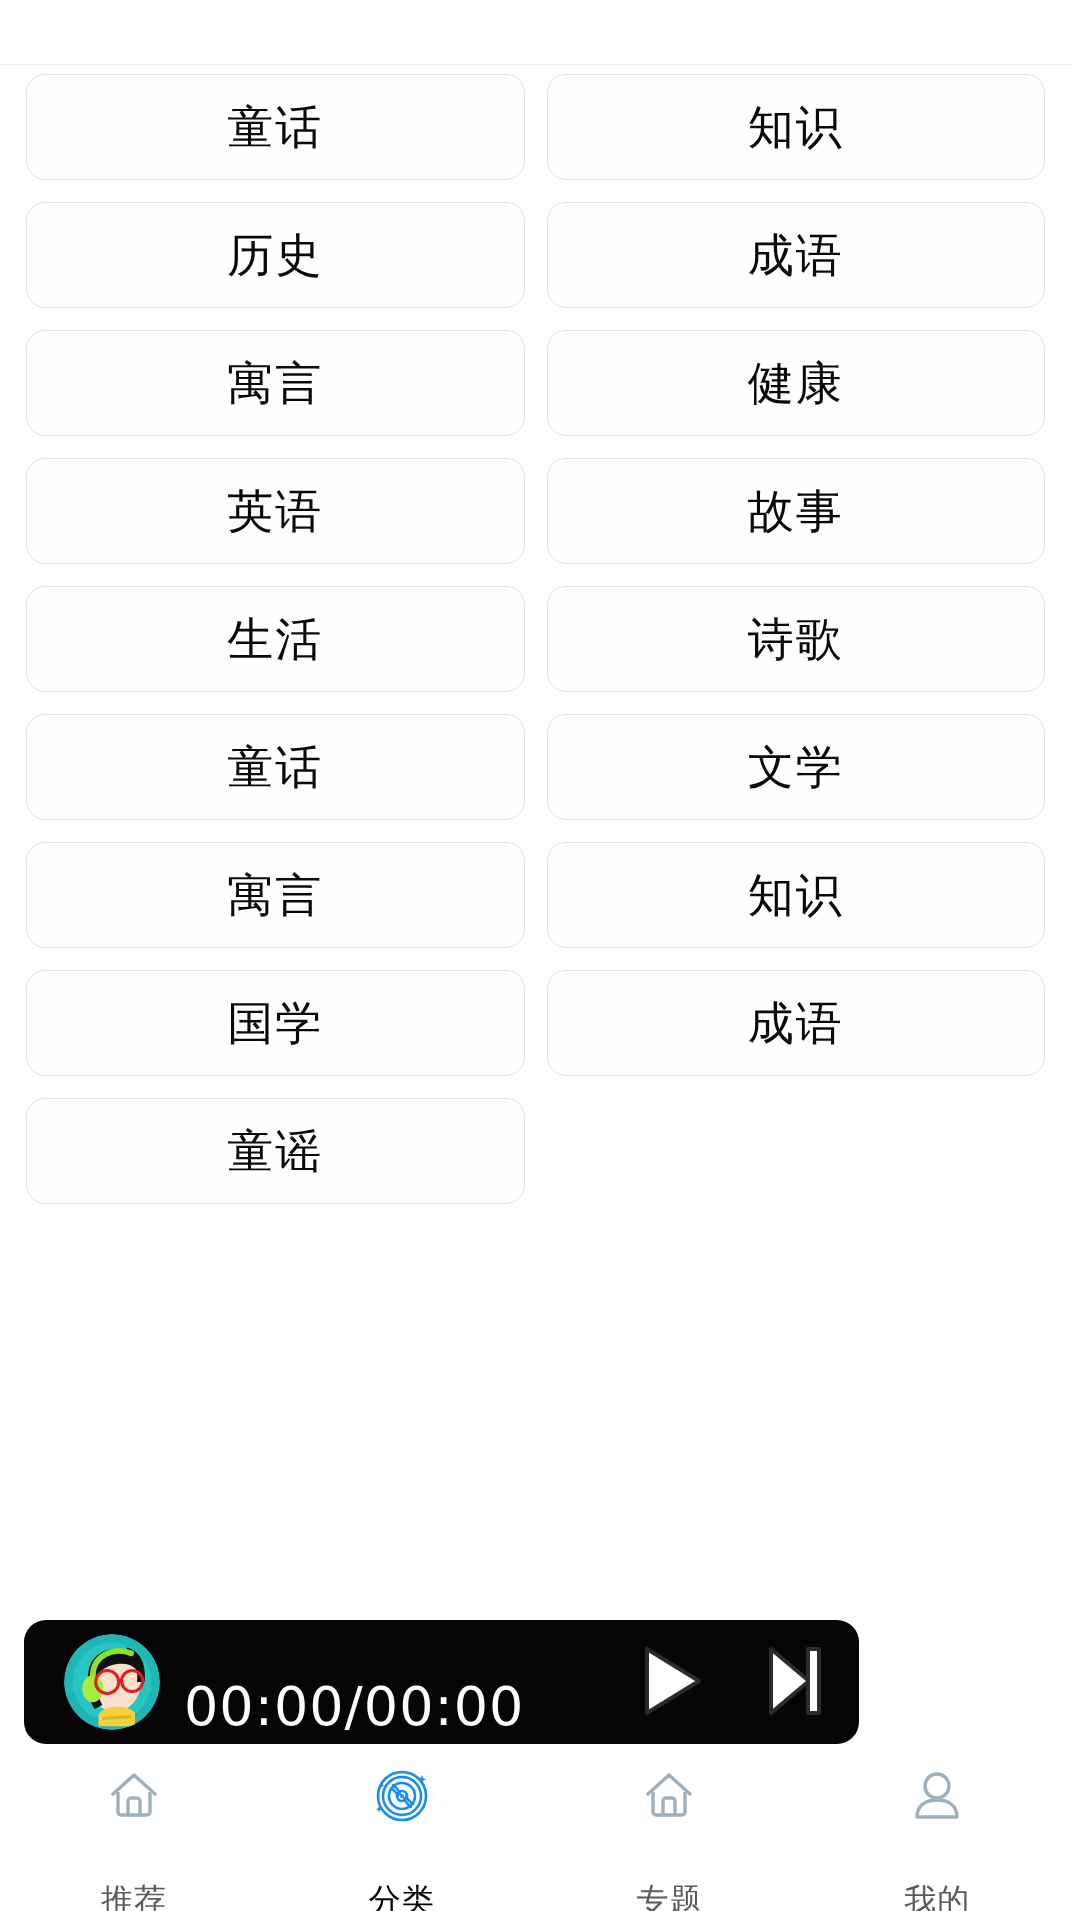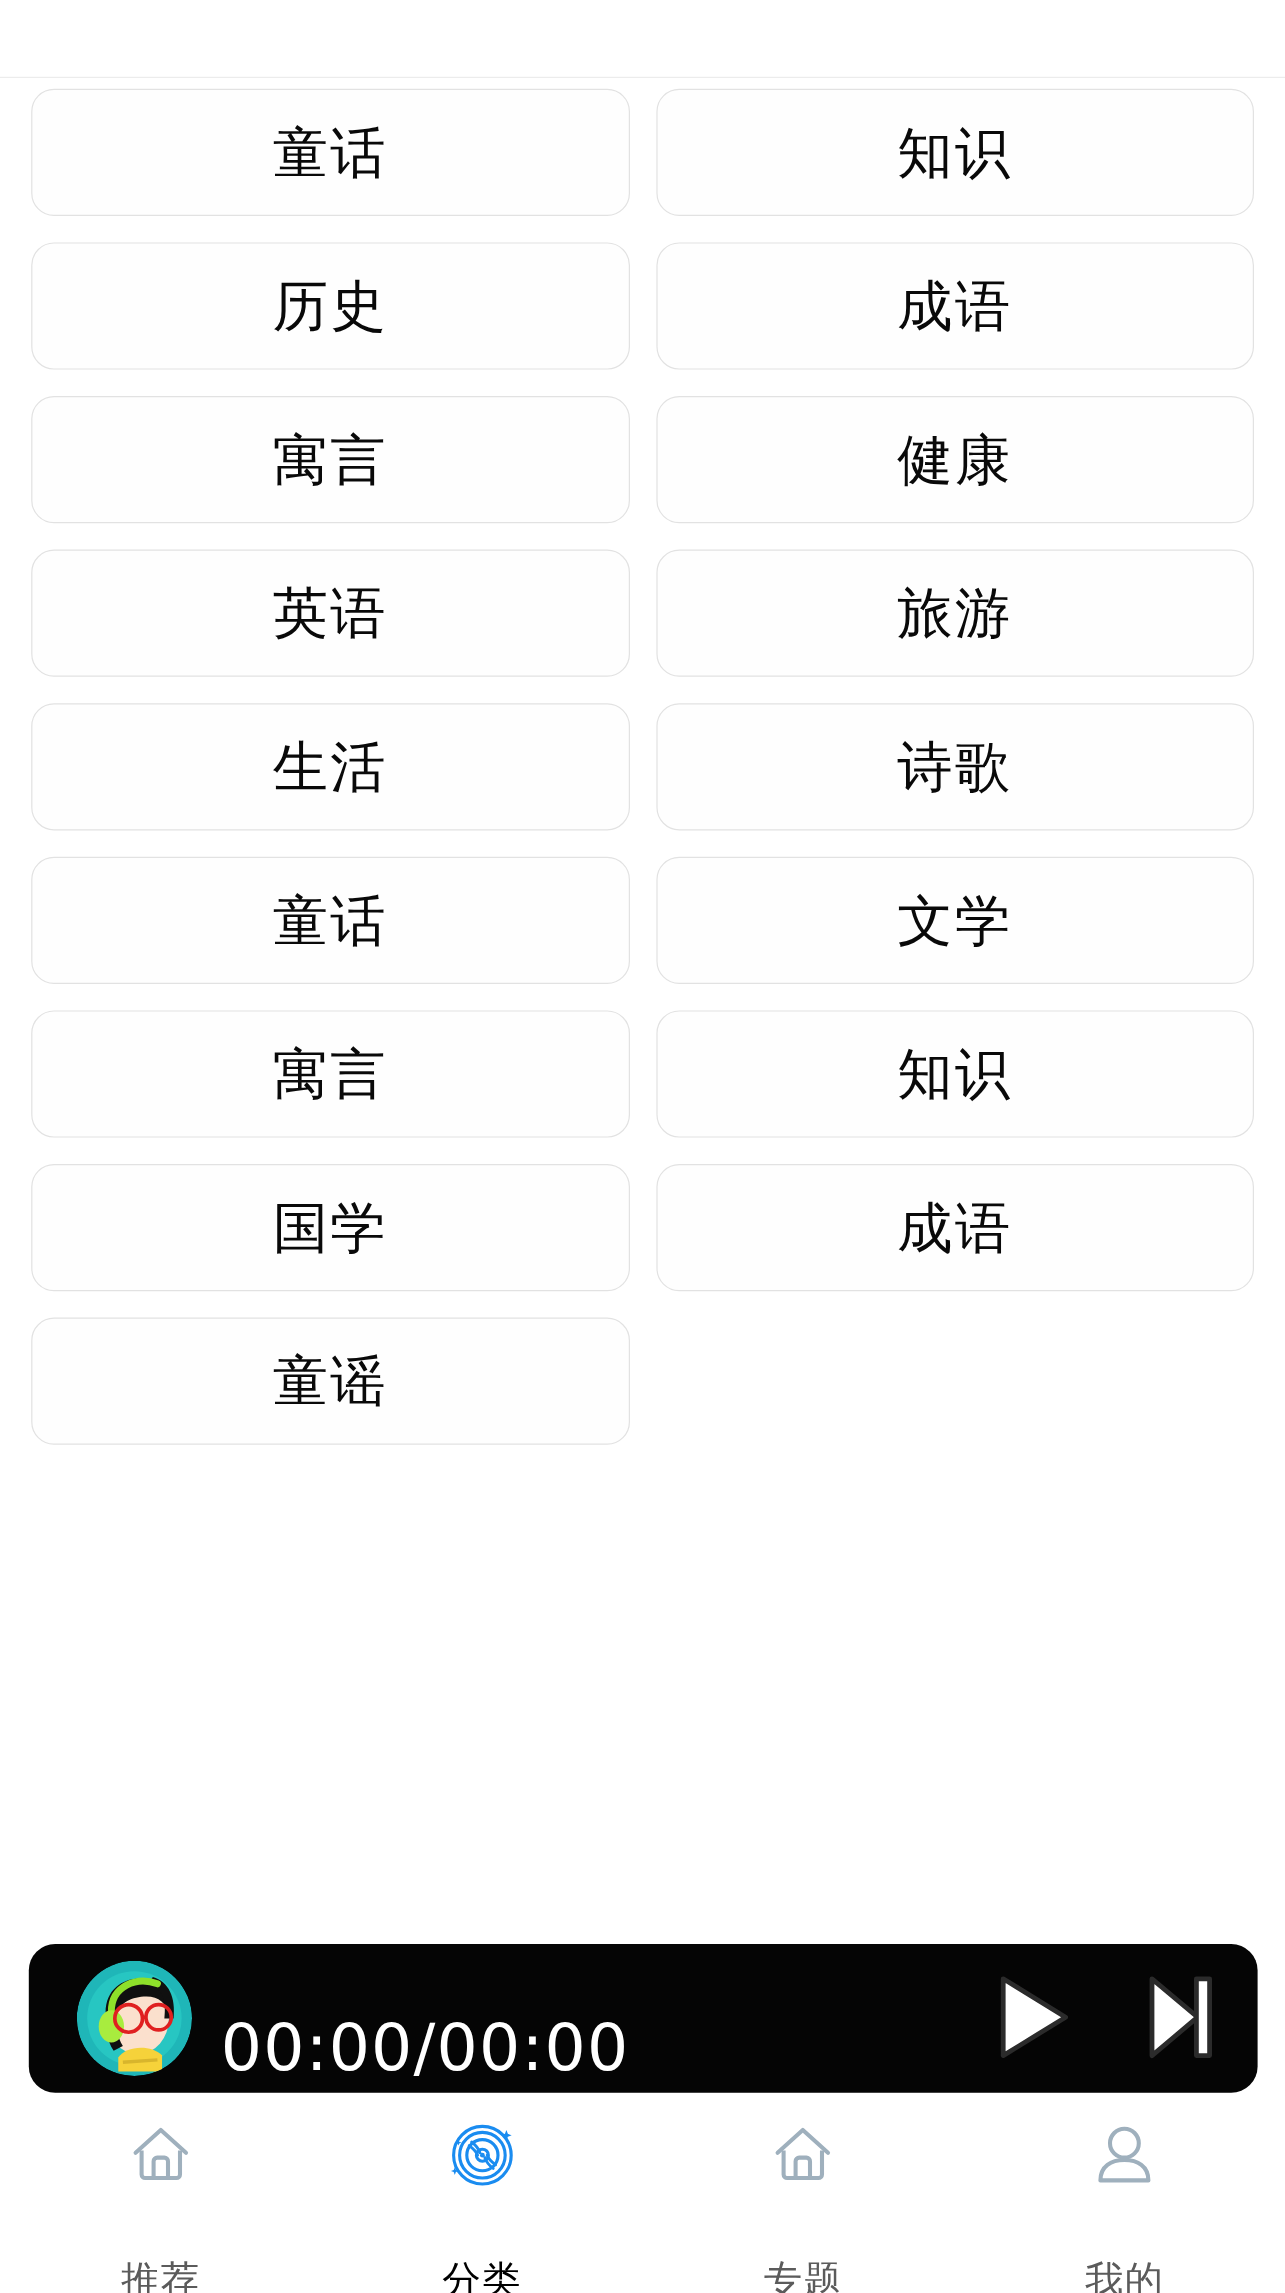--- a/index.html
+++ b/index.html
@@ -67,21 +67,21 @@
     font-weight: 400;
     letter-spacing: 2px;
     font-family: "DejaVu Sans", "Liberation Sans", sans-serif;
   }
 
   
   .player-bar {
     position: absolute;
     left: 24px;
     top: 1620px;
-    width: 1024px;
+    width: 835px;
     height: 124px;
     background: #050505;
     border-radius: 22px;
     display: flex;
     align-items: center;
     padding: 0 34px 0 28px;
     cursor: pointer;
   }
 
   .player-left {
@@ -194,21 +194,21 @@
         <div class="cat-card">
           <span class="cat-label">寓言</span>
         </div>
         <div class="cat-card">
           <span class="cat-label">健康</span>
         </div>
         <div class="cat-card">
           <span class="cat-label">英语</span>
         </div>
         <div class="cat-card">
-          <span class="cat-label">旅游</span>
+          <span class="cat-label">故事</span>
         </div>
         <div class="cat-card">
           <span class="cat-label">生活</span>
         </div>
         <div class="cat-card">
           <span class="cat-label">诗歌</span>
         </div>
         <div class="cat-card">
           <span class="cat-label">童话</span>
         </div>

